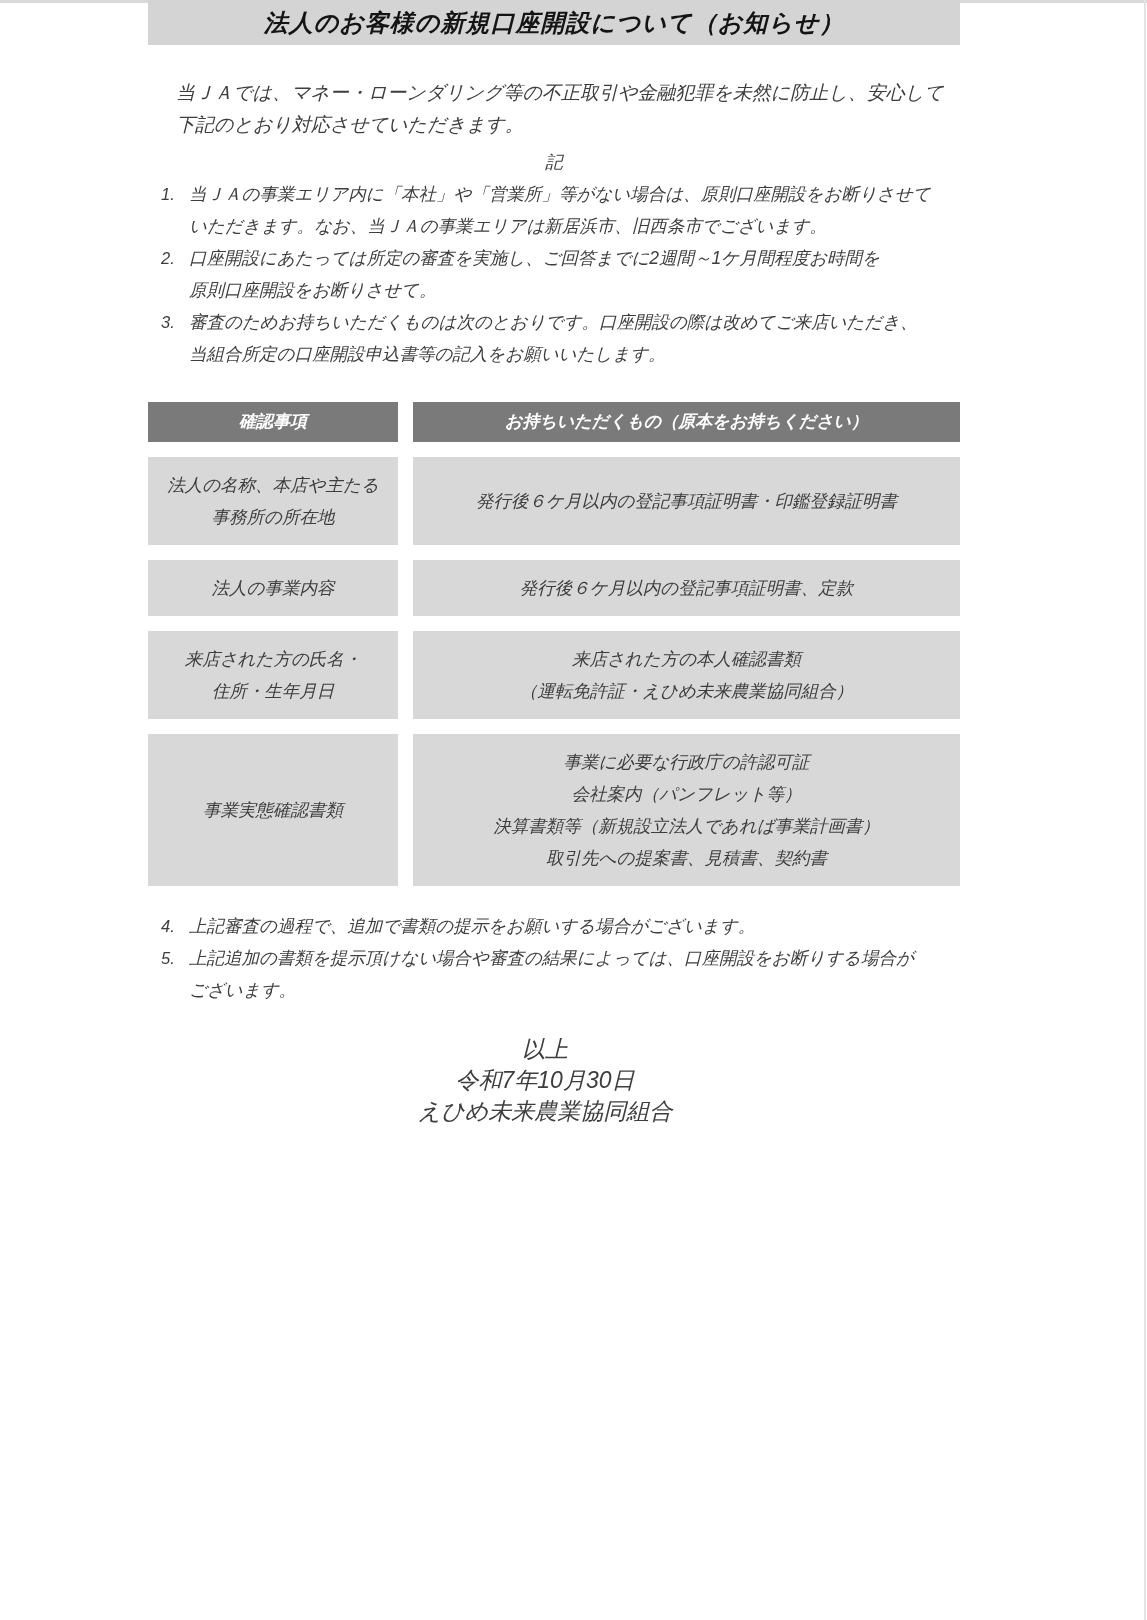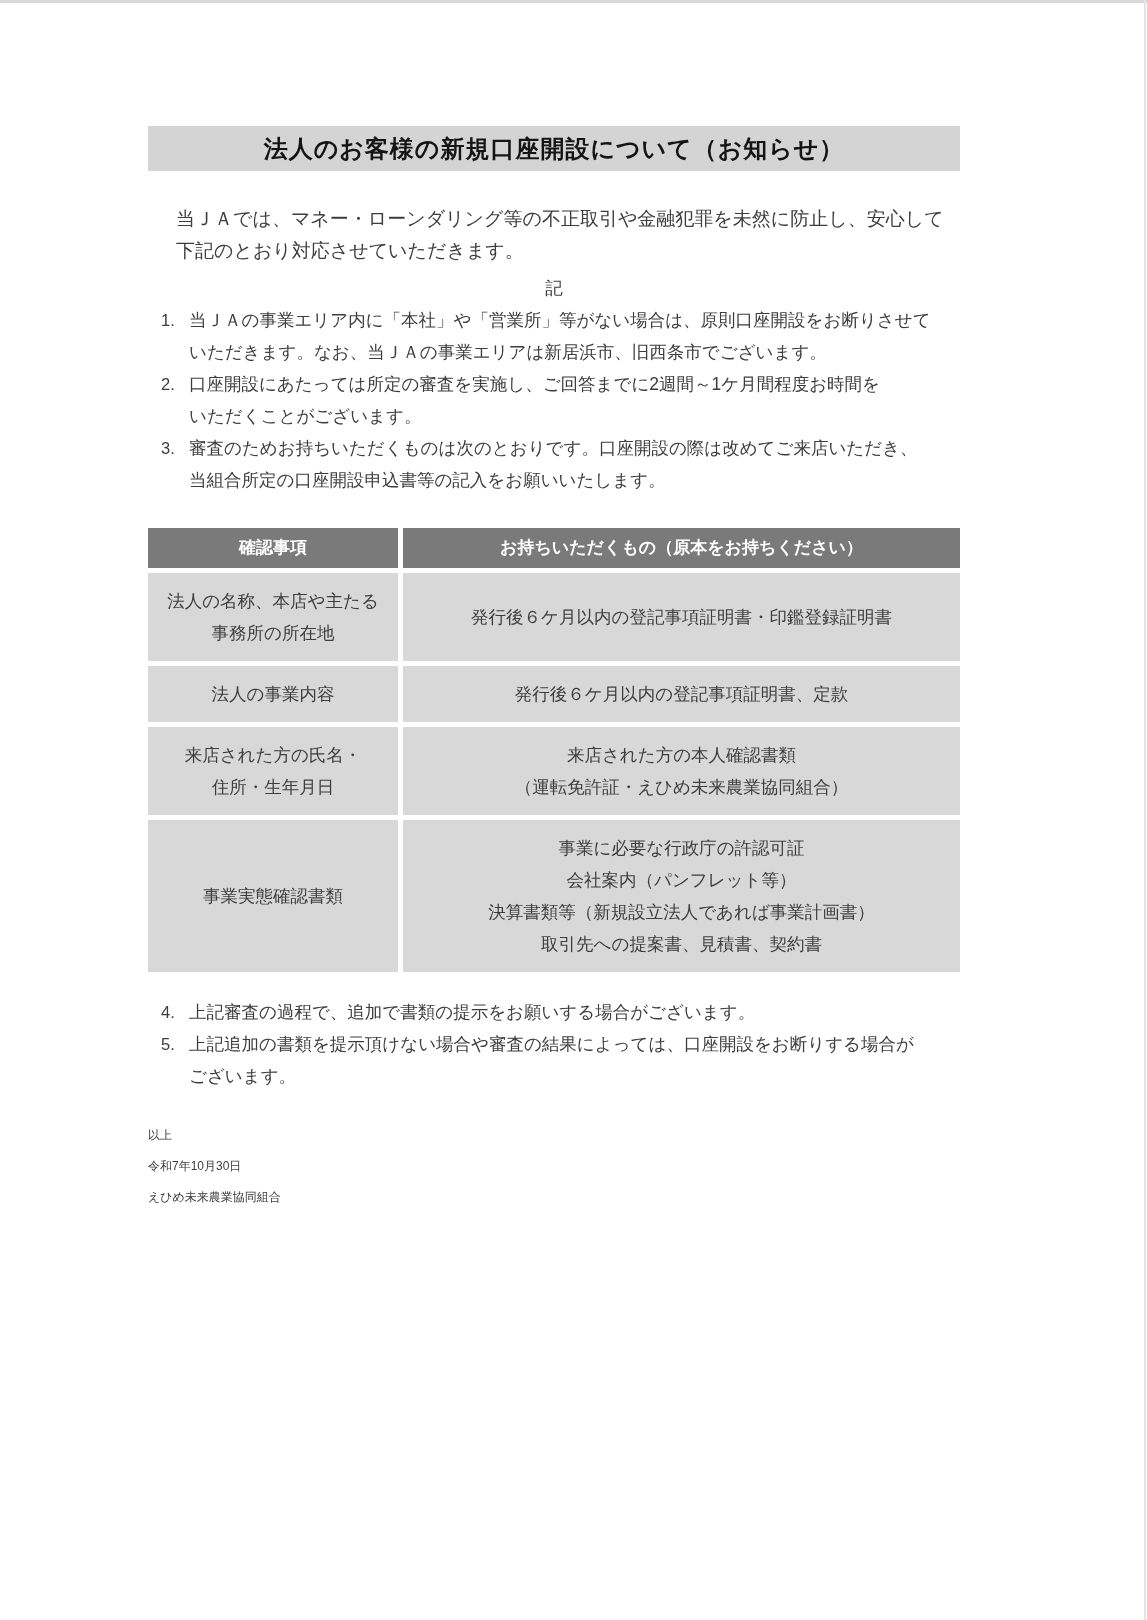--- a/index.html
+++ b/index.html
@@ -29,21 +29,21 @@
     position: absolute;
     top: 0; bottom: 0;
     right: 1px;
     width: 2px;
     background: #e4e4e4;
   }
   .content {
     position: relative;
     width: 812px;
     margin: 0 auto 12px 148px;
-    padding-top: 126px;
+    font-style: italic;
   }
   .title-banner {
     width: 100%;
     height: 45px;
     line-height: 45px;
     background: #d4d4d4;
     text-align: center;
     font-size: 24px;
     font-weight: bold;
     color: #141414;
@@ -74,21 +74,21 @@
     padding-left: 13px;
     flex: 0 0 auto;
     font-size: 16.5px;
   }
   .num-item .li-text {
     flex: 1 1 auto;
   }
   .doc-table {
     display: grid;
     grid-template-columns: 250px 1fr;
-    gap: 5px;
+    gap: 15px;
     width: 100%;
     margin-top: 32px;
     border-radius: 12px;
   }
   .th-cell {
     background: #7a7a7a;
     color: #ffffff;
     font-weight: bold;
     font-size: 17px;
     text-align: center;
@@ -101,23 +101,23 @@
     flex-direction: column;
     justify-content: center;
     align-items: center;
     text-align: center;
     padding: 12px 8px;
     font-size: 17.5px;
     line-height: 32px;
   }
   .closing-block {
     margin-top: 28px;
-    text-align: left;
+    text-align: center;
     padding-right: 18px;
-    font-size: 12px;
+    font-size: 23px;
     line-height: 31px;
   }
   .footer-list {
     margin-top: 24px;
   }
 </style>
 </head>
 <body>
 
 <div class="page">
@@ -142,21 +142,21 @@
         <span class="li-num">1.</span>
         <span class="li-text">
           <div>当ＪＡの事業エリア内に「本社」や「営業所」等がない場合は、原則口座開設をお断りさせて</div>
           <div>いただきます。なお、当ＪＡの事業エリアは新居浜市、旧西条市でございます。</div>
         </span>
       </div>
       <div class="num-item">
         <span class="li-num">2.</span>
         <span class="li-text">
           <div>口座開設にあたっては所定の審査を実施し、ご回答までに2週間～1ケ月間程度お時間を</div>
-          <div>いただくことがございます。</div>
+          <div>原則口座開設をお断りさせて。</div>
         </span>
       </div>
       <div class="num-item">
         <span class="li-num">3.</span>
         <span class="li-text">
           <div>審査のためお持ちいただくものは次のとおりです。口座開設の際は改めてご来店いただき、</div>
           <div>当組合所定の口座開設申込書等の記入をお願いいたします。</div>
         </span>
       </div>
     </div>

